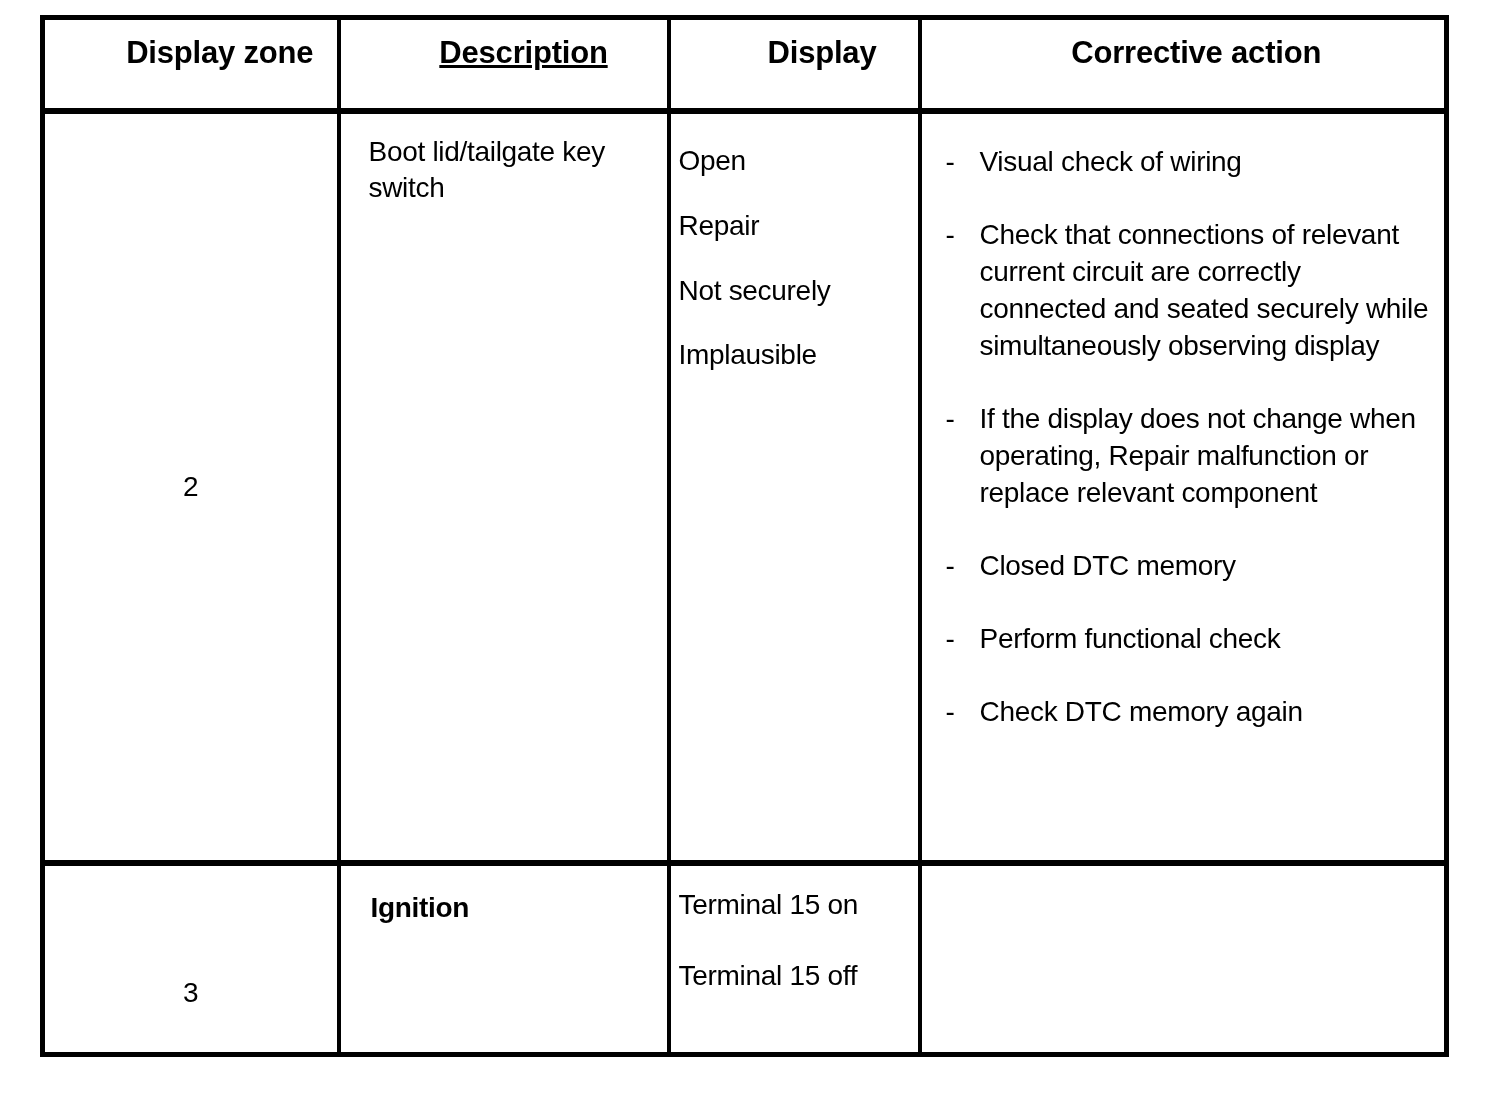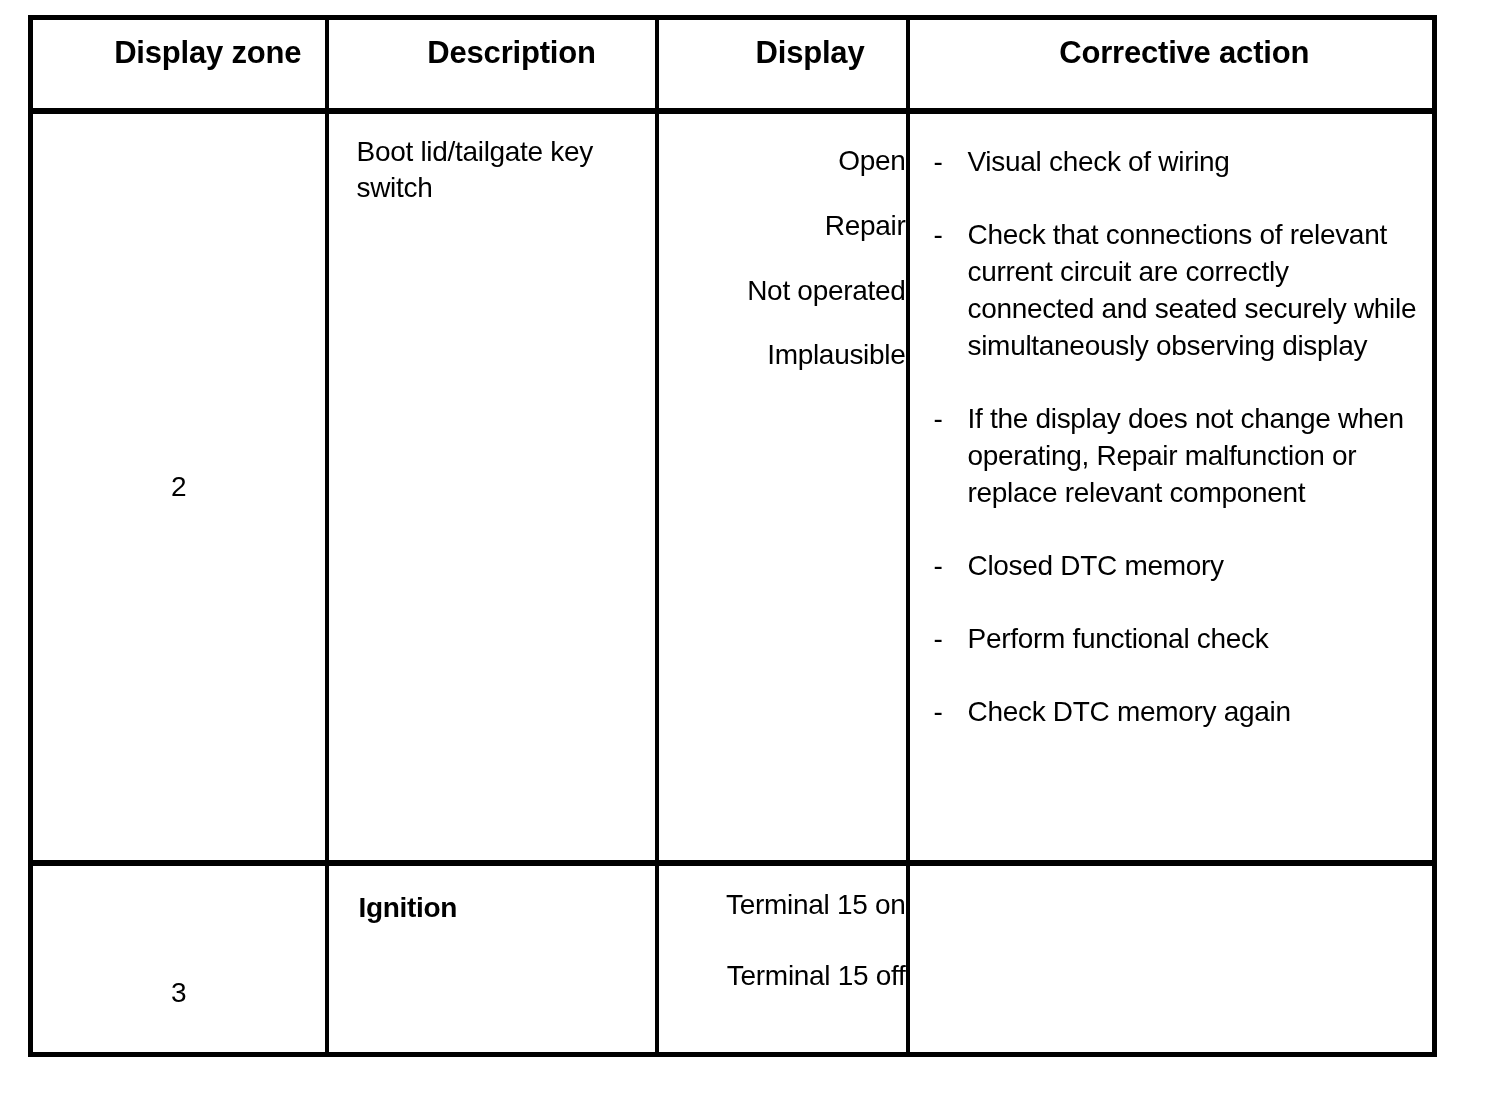--- a/index.html
+++ b/index.html
@@ -17,21 +17,21 @@
 
   .page {
     position: relative;
     width: 1504px;
     height: 1096px;
   }
 
   
   .table-wrap {
     position: absolute;
-    left: 28px;
+    left: 40px;
     top: 15px;
     width: 1432px;
   }
 
   table.spec {
     border-collapse: collapse;
     table-layout: fixed;
     width: 1404px;
   }
 
@@ -97,22 +97,22 @@
   .desc-cell {
     padding: 20px 10px 0 28px;
     font-size: 28px;
     line-height: 1.28;
     letter-spacing: -0.3px;
   }
   tr.row-last .desc-cell { padding-top: 24px; padding-left: 30px; font-weight: bold; }
 
   
   .disp-cell {
-    padding: 32px 0 0 8px;
-    text-align: right;
+    padding: 32px 9px 0 8px;
+    text-align: left;
     font-size: 28px;
     letter-spacing: -0.3px;
   }
   tr.row-last .disp-cell { padding-top: 24px; }
   .disp-item { margin-bottom: 34px; line-height: 1.1; white-space: nowrap; }
   .disp-item:last-child { margin-bottom: 0; }
   tr.row-last .disp-item { margin-bottom: 40px; }
 
   
   .corr-cell {
@@ -150,21 +150,21 @@
           <col class="c-desc">
           <col class="c-disp">
           <col class="c-corr">
       </colgroup>
       <thead>
         <tr class="head-row">
           <th>
             <div class="head-cell center-ish">Display zone</div>
           </th>
           <th>
-            <div class="head-cell" style="padding-left:40px;">Description</div>
+            <div class="head-cell" style="padding-left:40px;text-decoration:underline;">Description</div>
           </th>
           <th>
             <div class="head-cell disp">Display</div>
           </th>
           <th>
             <div class="head-cell corr">Corrective action</div>
           </th>
         </tr>
       </thead>
       <tbody>
@@ -173,21 +173,21 @@
           <td>
             <div class="zone-cell">2</div>
           </td>
           <td>
             <div class="desc-cell">Boot lid/tailgate key switch</div>
           </td>
           <td>
             <div class="disp-cell">
               <div class="disp-item">Open</div>
               <div class="disp-item">Repair</div>
-              <div class="disp-item">Not operated</div>
+              <div class="disp-item">Not securely</div>
               <div class="disp-item">Implausible</div>
             </div>
           </td>
           <td>
             <div class="corr-cell">
               <ul class="bullets">
                 <li>
                   <span class="dash">-</span>
                   <span>Visual check of wiring</span>
                 </li>

